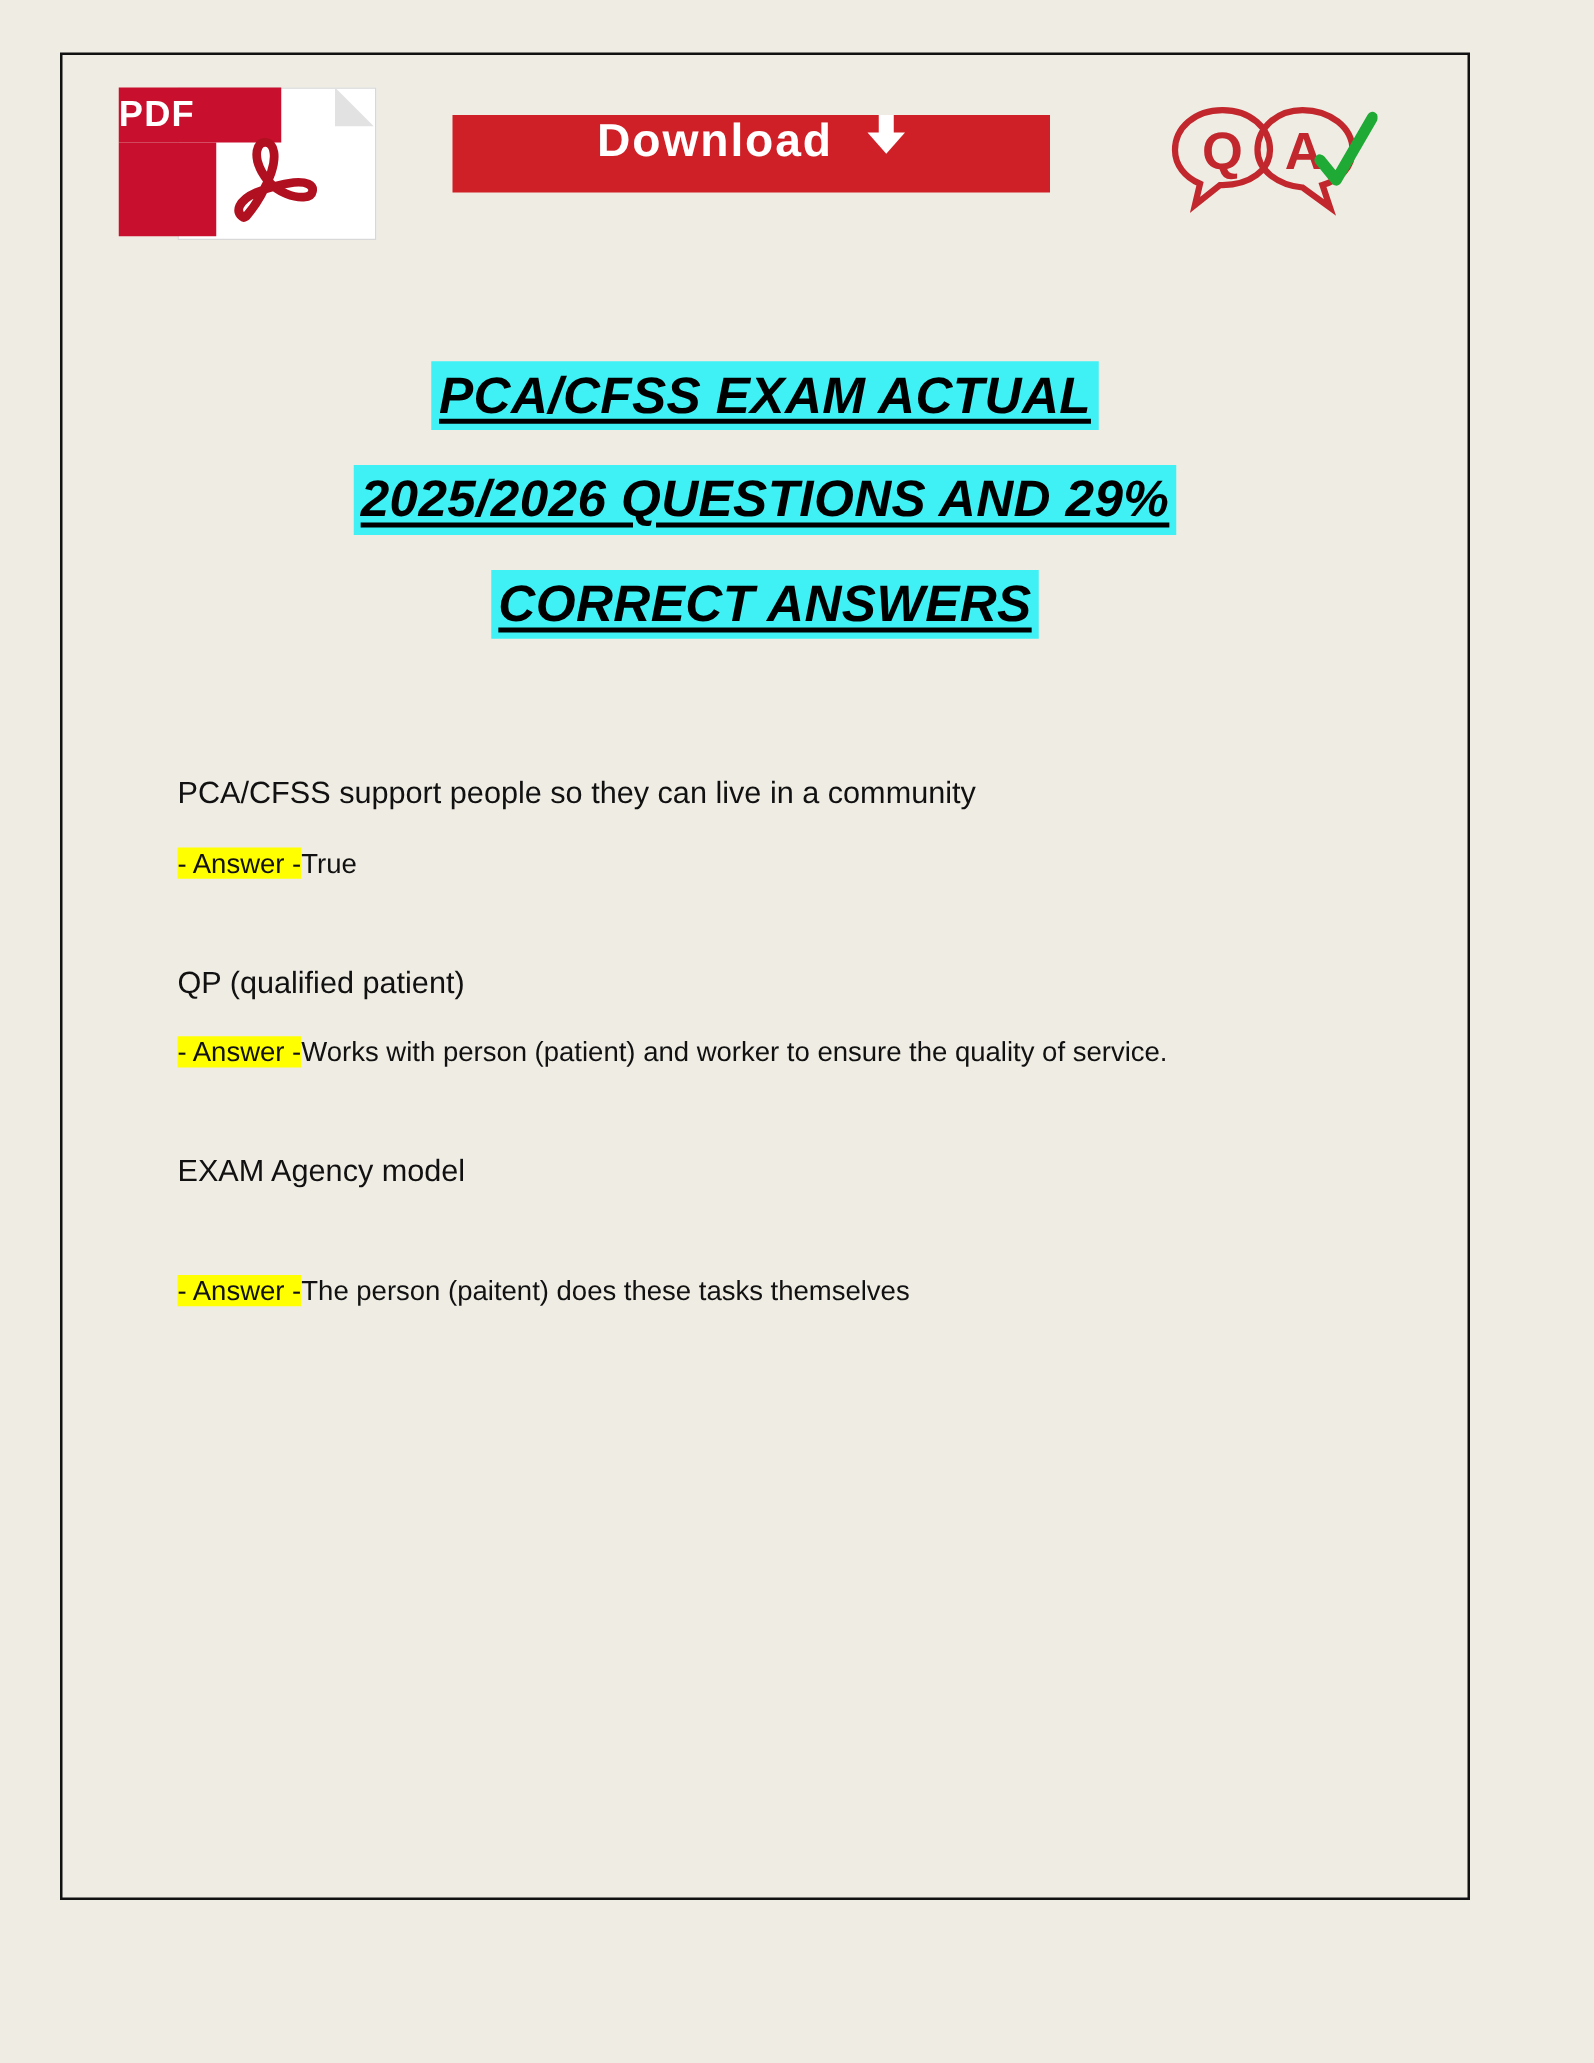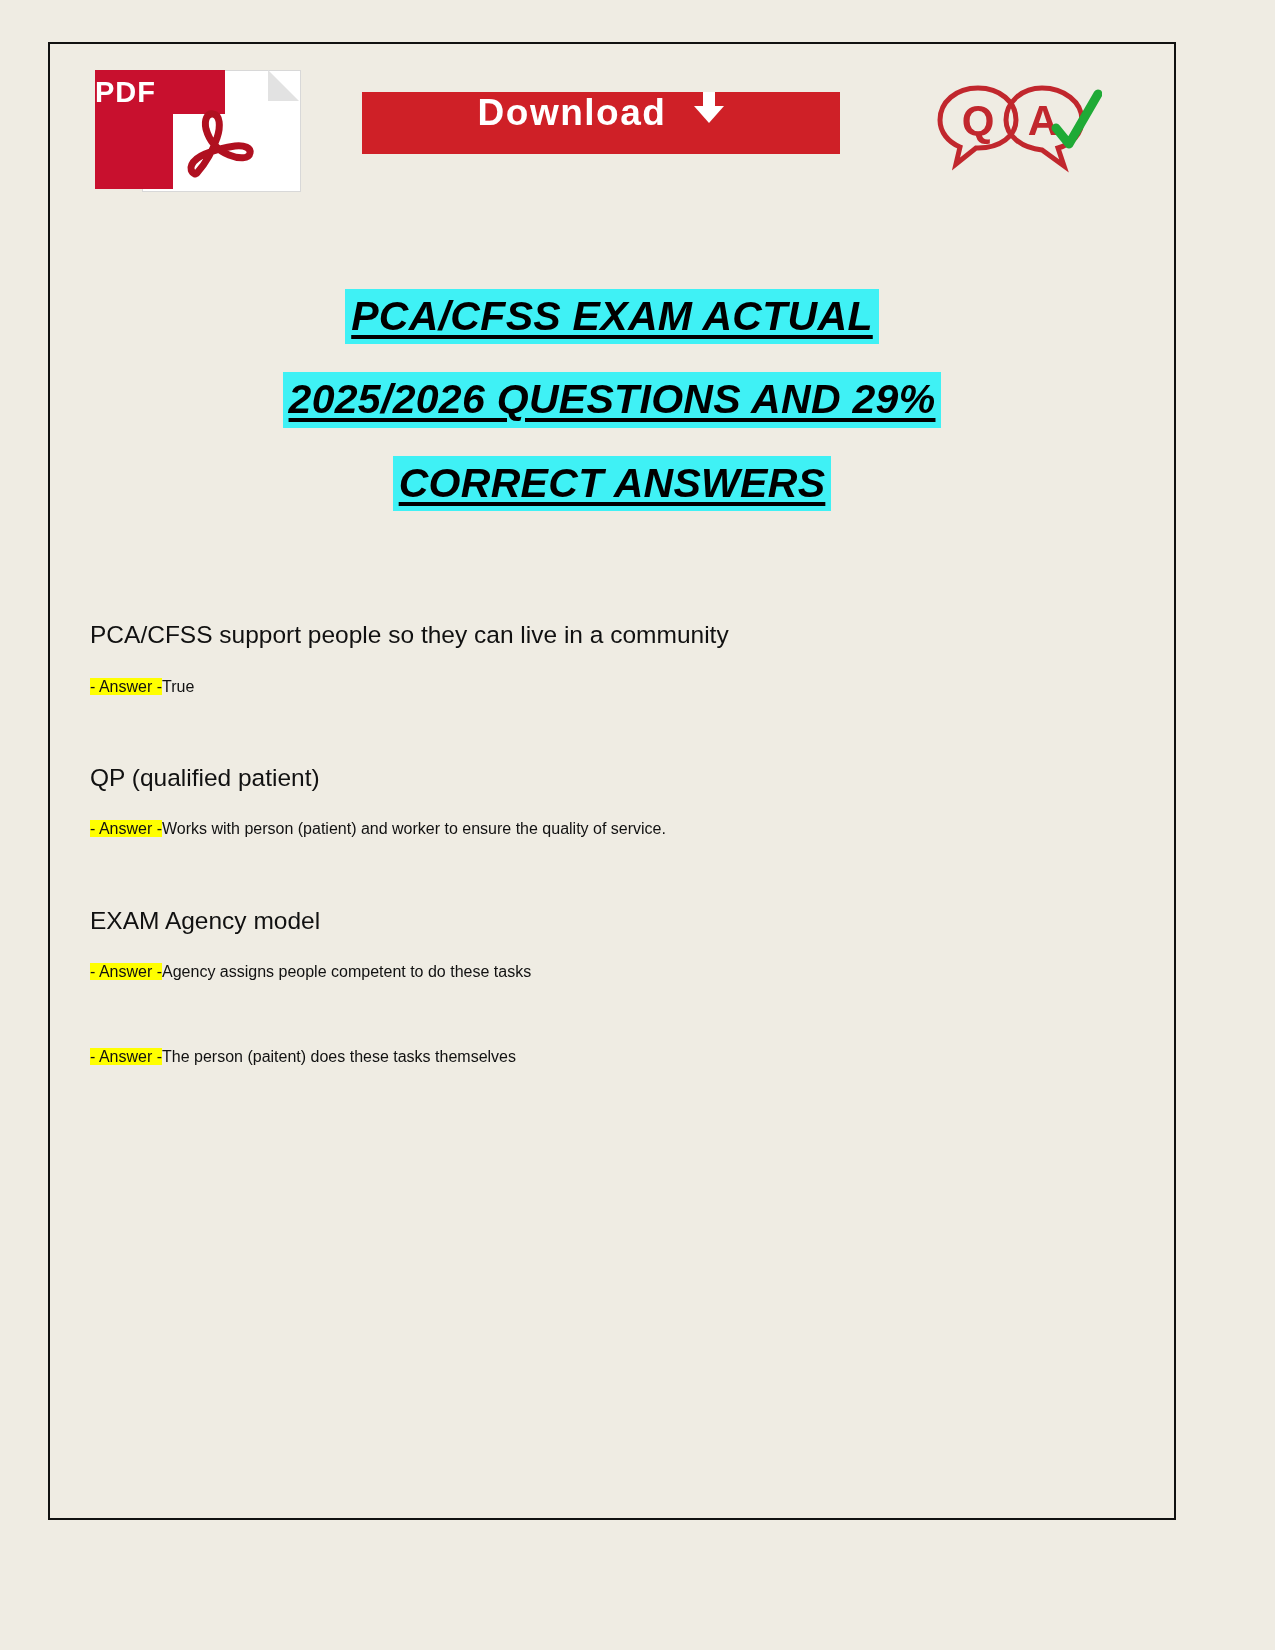--- a/index.html
+++ b/index.html
@@ -153,35 +153,35 @@
     text-underline-offset: 5px;
     padding: 3px 6px 4px 6px;
     margin-bottom: 28px;
     line-height: 1.18;
     letter-spacing: 0.3px;
     font-style: italic;
   }
   
   .content {
     margin-top: 78px;
-    padding: 0 92px 0 40px;
+    padding: 0 92px 0 92px;
   }
   .qa-block {
     margin-bottom: 62px;
   }
   .question {
     font-family: "Liberation Sans", sans-serif;
     font-size: 24.5px;
     color: #111;
     line-height: 1.45;
     margin-bottom: 22px;
   }
   .answer {
     font-family: "Liberation Sans", sans-serif;
-    font-size: 16px;
+    font-size: 22px;
     color: #111;
     line-height: 1.45;
   }
   .answer .marker {
     background: #ffff00;
   }
 </style>
 </head>
 <body>
 
@@ -238,21 +238,20 @@
       <div class="answer"><span class="marker">- Answer -</span><span>True</span></div>
     </div>
 
     <div class="qa-block">
       <div class="question">QP (qualified patient)</div>
       <div class="answer"><span class="marker">- Answer -</span><span>Works with person (patient) and worker to ensure the quality of service.</span></div>
     </div>
 
     <div class="qa-block">
       <div class="question">EXAM Agency model</div>
-      <div class="answer"><span class="marker">- Answer -</span><span>Agency assigns people competent to do these tasks</span></div>
     </div>
 
     <div class="qa-block">
       <div class="answer"><span class="marker">- Answer -</span><span>The person (paitent) does these tasks themselves</span></div>
     </div>
 
   </div>
 </div>
 
 </body></html>

